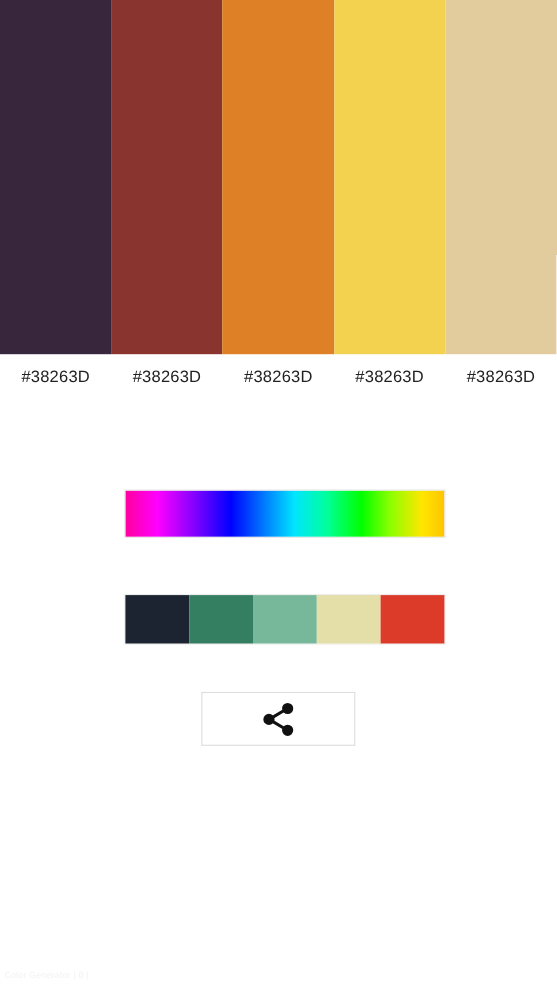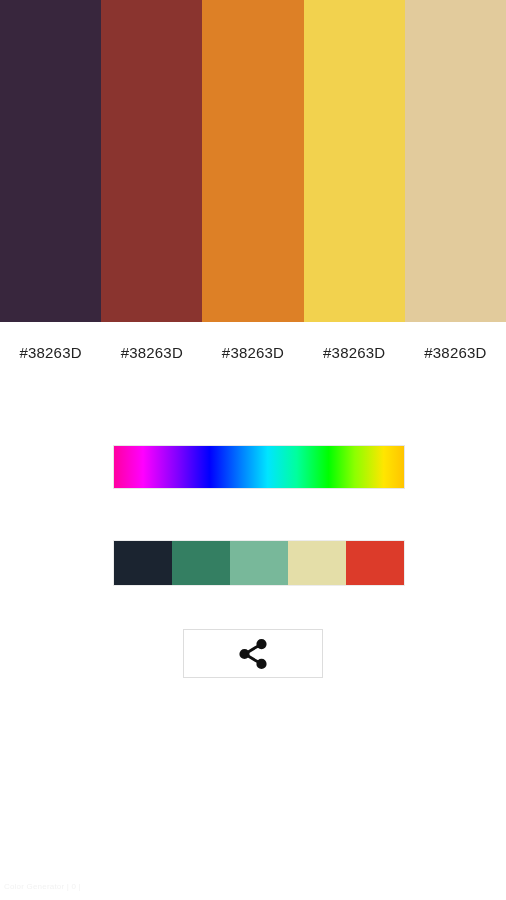--- a/index.html
+++ b/index.html
@@ -30,21 +30,21 @@
   .palette-col {
     flex: 1 1 0;
     height: 100%;
     cursor: pointer;
   }
 
   
   #hex-label-row {
     position: absolute;
     left: 0;
-    top: 332px;
+    top: 322px;
     width: 506px;
     height: 40px;
     display: flex;
     flex-direction: row;
     align-items: center;
   }
   .hex-label-cell {
     flex: 1 1 0;
     text-align: center;
     font-size: 15px;

